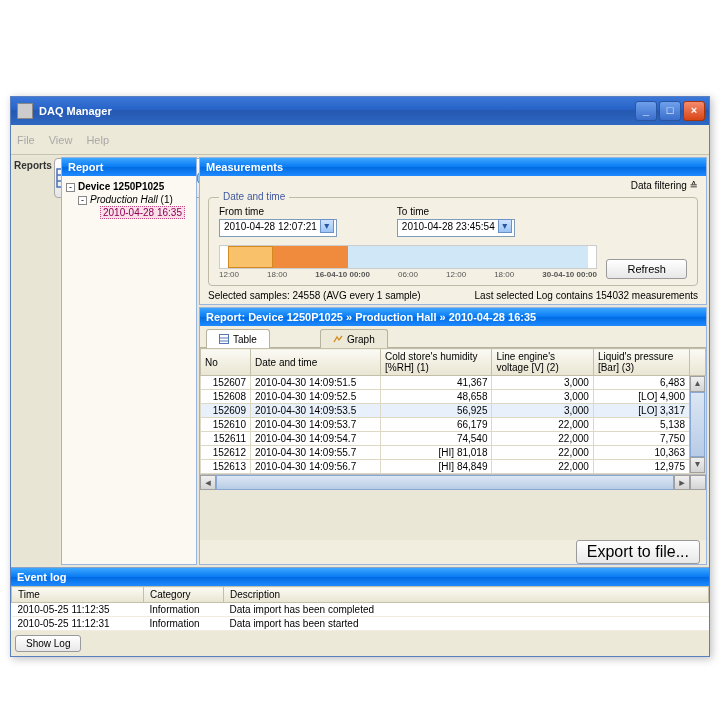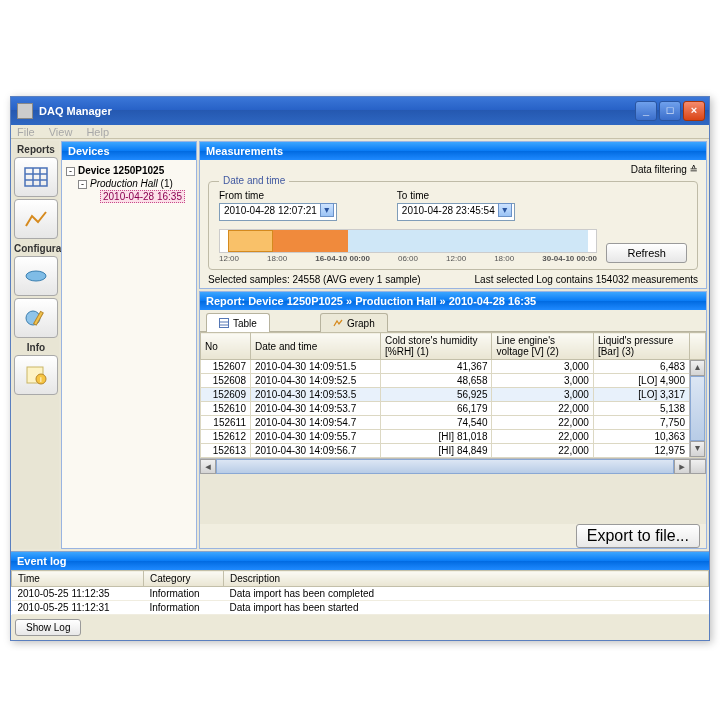--- a/index.html
+++ b/index.html
@@ -34,38 +34,38 @@
     margin-left: 2px;
     background: linear-gradient(to bottom,#6fa0ec,#3a6ecb);
     border: 1px solid #2a55a0;
     border-radius: 3px;
     color: #fff;
     text-align: center; line-height: 17px;
     font-weight: bold;
   }
   .winbtn.close { background: linear-gradient(to bottom,#f58b6e,#d94516); border-color:#a63408; }
   .menubar {
-    height: 14px;
+    height: 30px;
     background: #ece9d8;
     padding: 0 6px;
     display: flex; align-items: center;
     border-bottom: 1px solid #c7c2ab;
   }
   .menubar span { margin-right: 14px; color: #a8a8a8; }
 
   .body {
     display: flex;
     height: 412px;
     background: #eae7d7;
     padding: 2px;
     gap: 2px;
   }
   .sidebar {
     width: 46px;
-    display: flex; flex-direction: column; gap: 2px;
+    display: flex; gap: 2px;
     background: #e8e5d4;
     padding: 1px;
   }
   .sidebtn {
     width: 44px; height: 40px;
     background: linear-gradient(to bottom,#fff,#e6e6e6);
     border: 1px solid #a9a9a9;
     border-radius: 4px;
     display: flex; align-items: center; justify-content: center;
   }
@@ -241,21 +241,21 @@
       <div class="sidebtn">
         <svg width="26" height="22">
             <rect x="4" y="3" width="16" height="16" fill="#fdf3c6" stroke="#c9b566"></rect>
             <circle cx="18" cy="15" r="5" fill="#f6c544" stroke="#b8872a"></circle>
             <text x="18" y="18" font-size="8" text-anchor="middle" fill="#fff">i</text>
           </svg>
       </div>
     </div>
 
     <div class="devpane">
-      <div class="panehdr">Devices</div>
+      <div class="panehdr">Report</div>
       <div class="panebody">
         <div class="treeitem" style="padding-left:0">
           <span class="box">-</span><b>Device 1250P1025</b>
         </div>
         <div class="treeitem" style="padding-left:12px">
           <span class="box">-</span><i>Production Hall</i> <span>(1)</span>
         </div>
         <div class="treeitem sel" style="padding-left:34px">
           <span class="txt">2010-04-28 16:35</span>
         </div>

